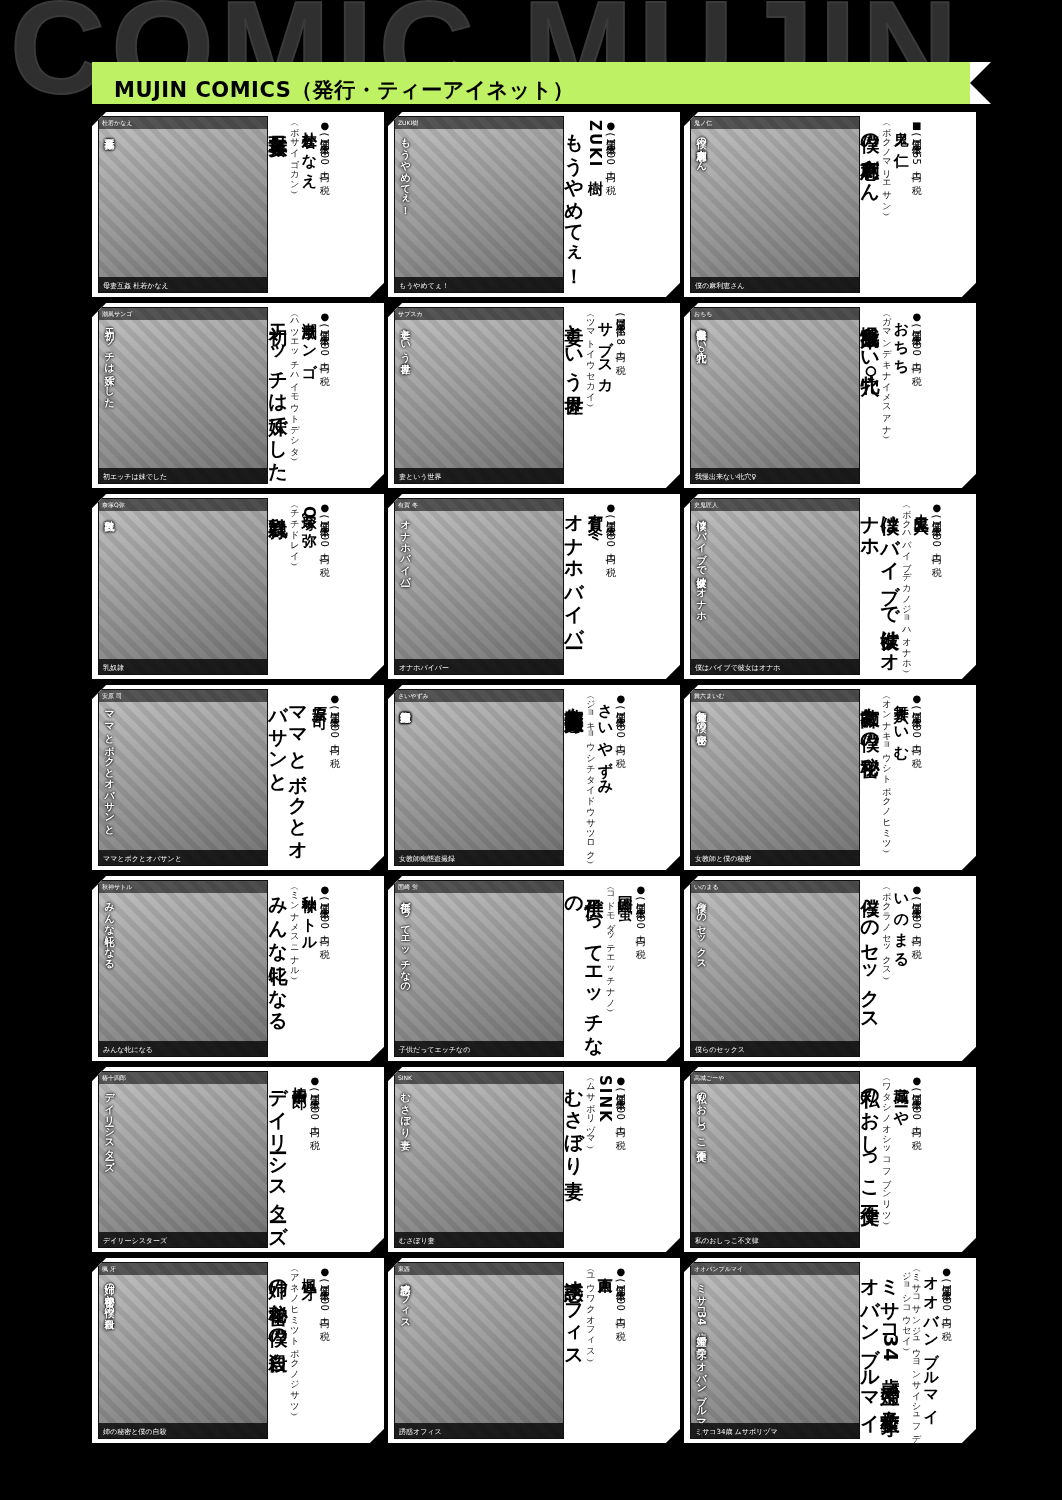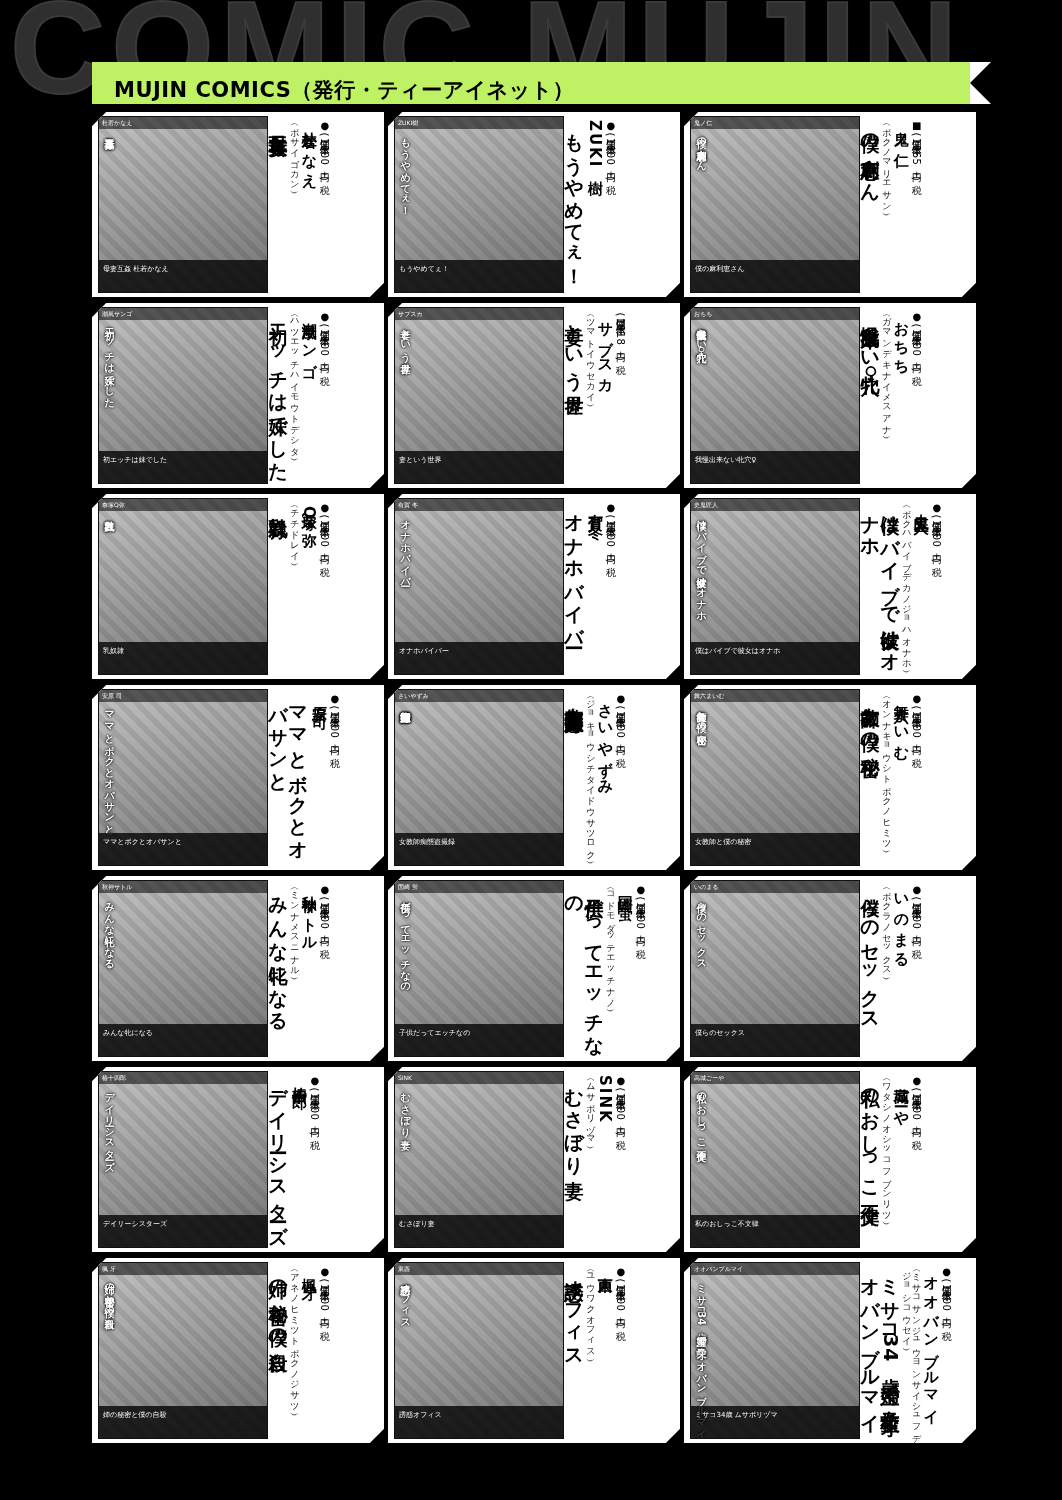--- a/index.html
+++ b/index.html
@@ -87,21 +87,21 @@
     border:1px solid #111;
   }
   .cover .ph{
     position:absolute;inset:0;
     background:
       repeating-linear-gradient(45deg,#cfcfcf 0 6px,#bcbcbc 6px 12px),
       linear-gradient(160deg,#efefef,#8e8e8e);
     background-blend-mode:multiply;
   }
   .cover .band{
-    position:absolute;left:0;right:0;bottom:0;height:32px;
+    position:absolute;left:0;right:0;bottom:0;height:15px;
     background:rgba(0,0,0,0.78);
   }
   .cover .band span{
     color:#fff;font-size:7px;line-height:18px;padding-left:4px;
     font-family:"DejaVu Sans",sans-serif;
     display:block;white-space:nowrap;overflow:hidden;
   }
   .cover .topstrip{
     position:absolute;left:0;top:0;right:0;height:12px;
     background:rgba(0,0,0,0.55);

